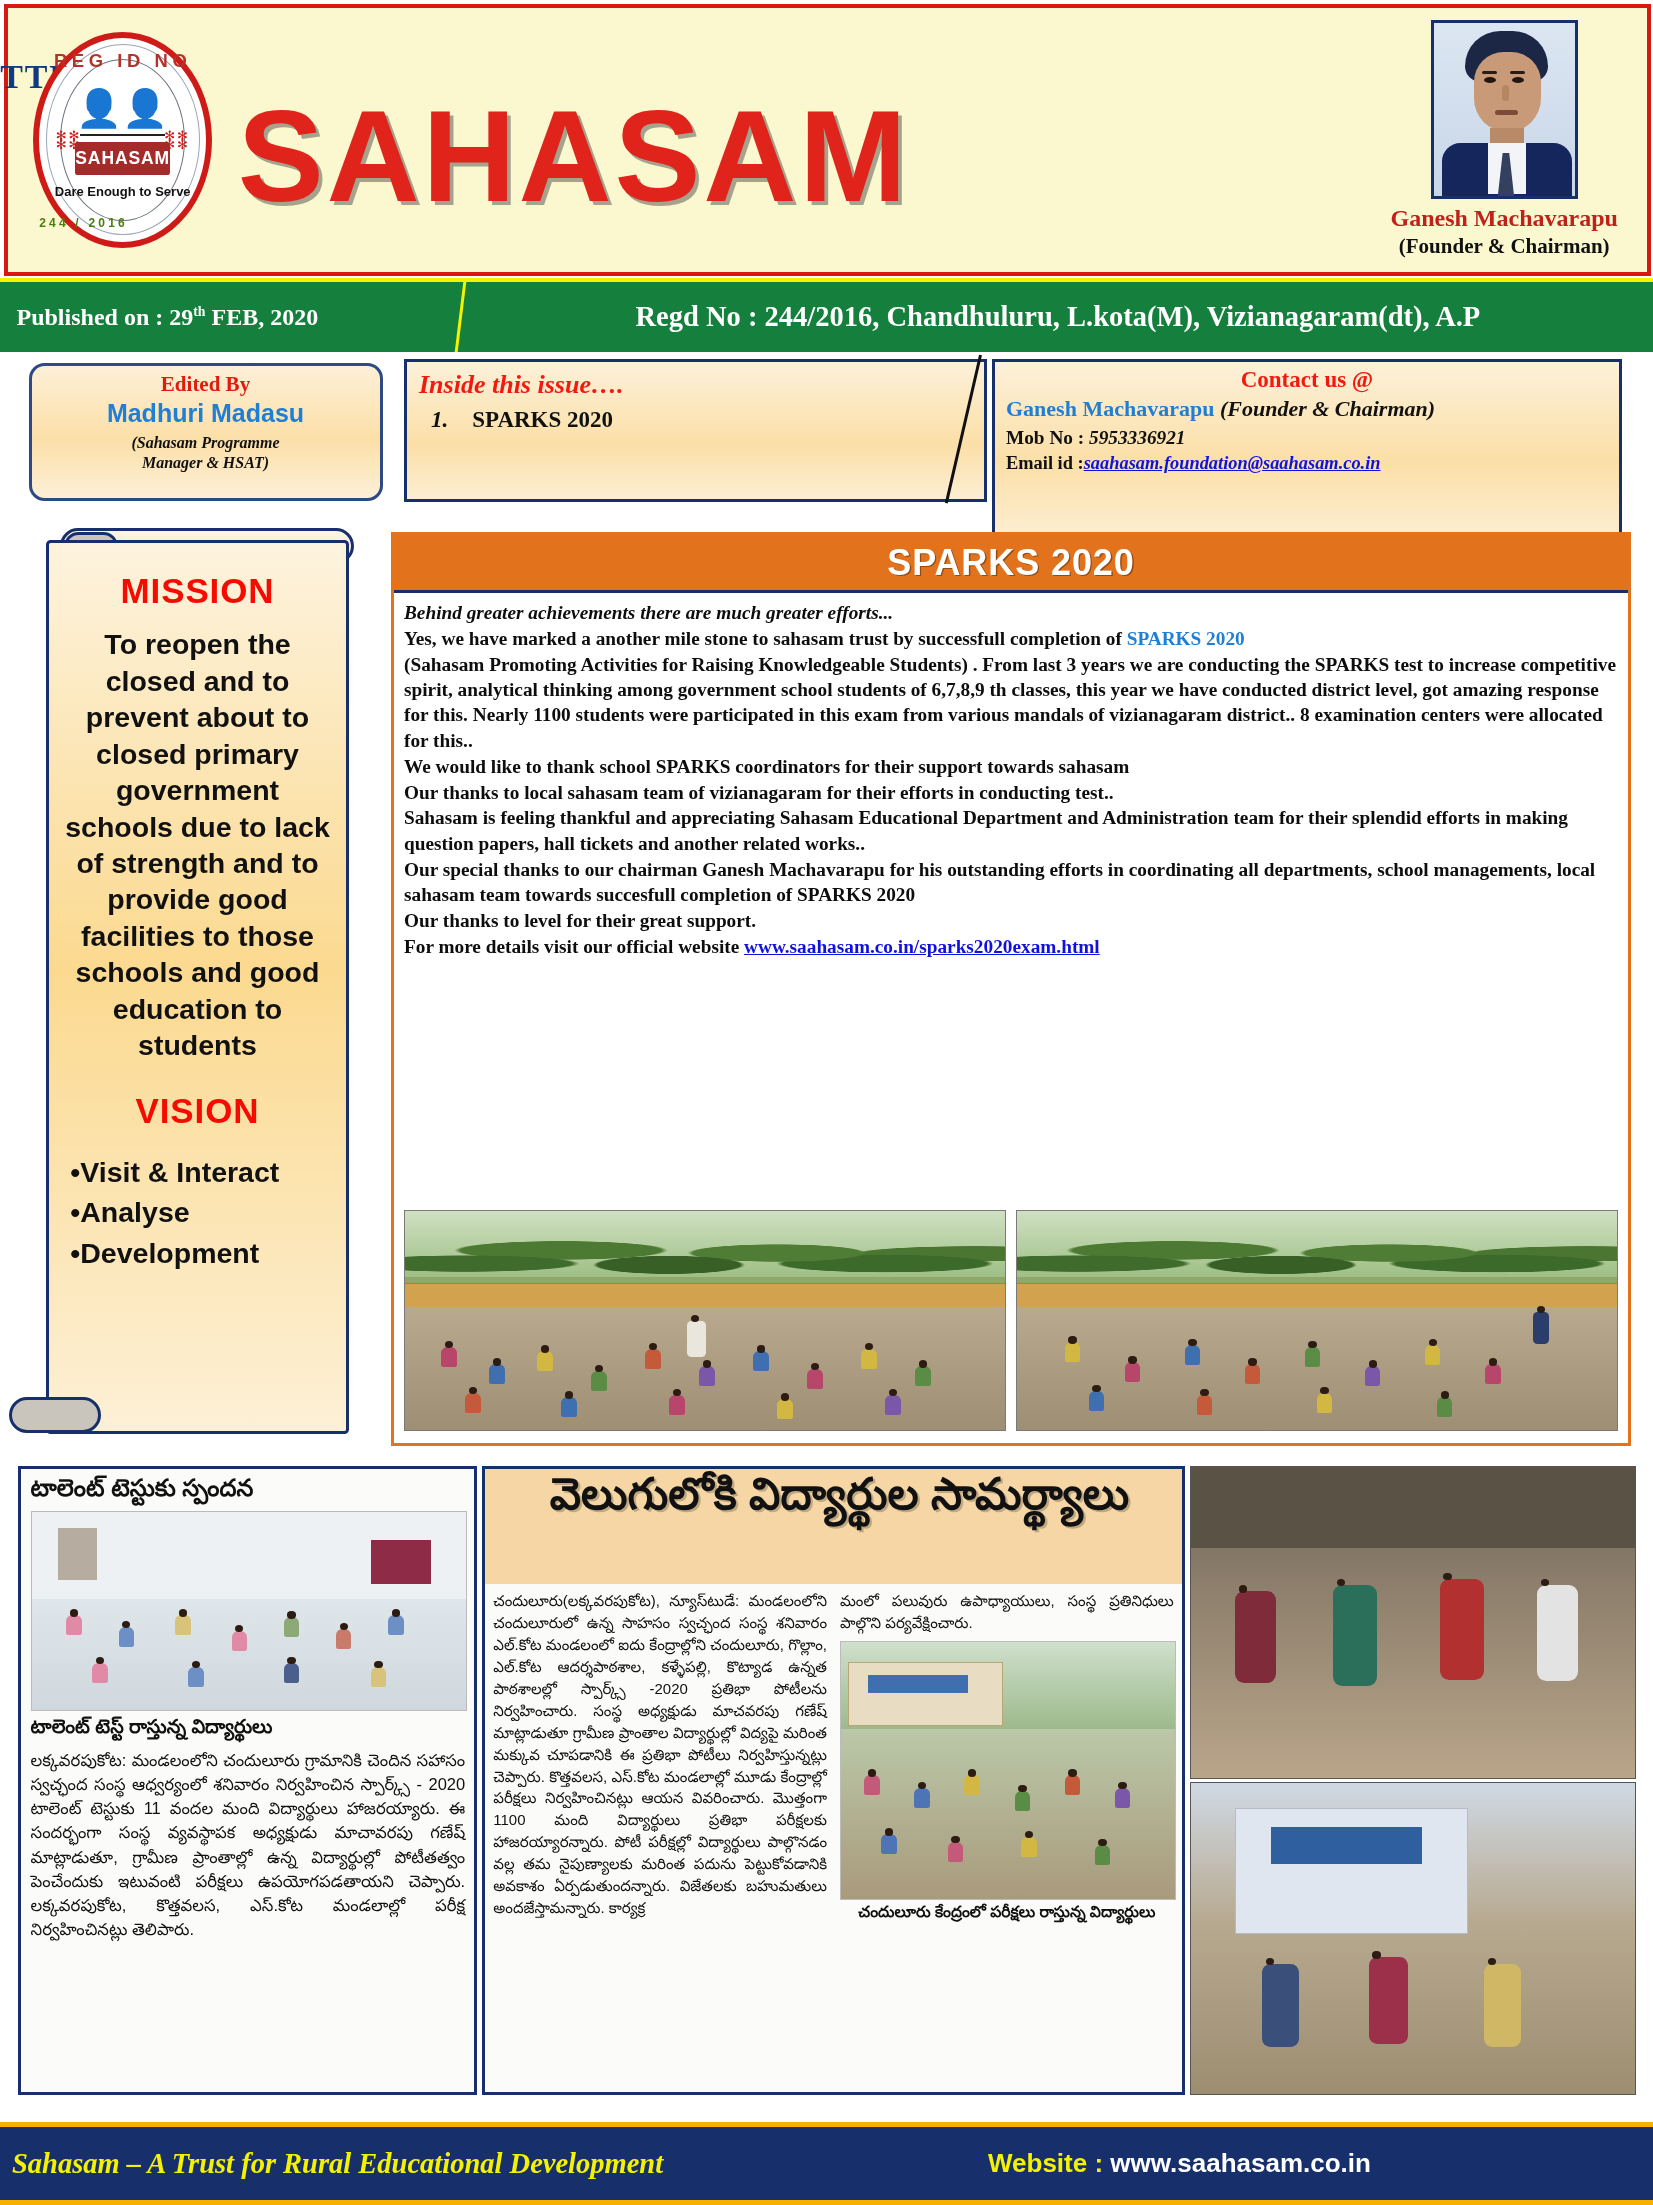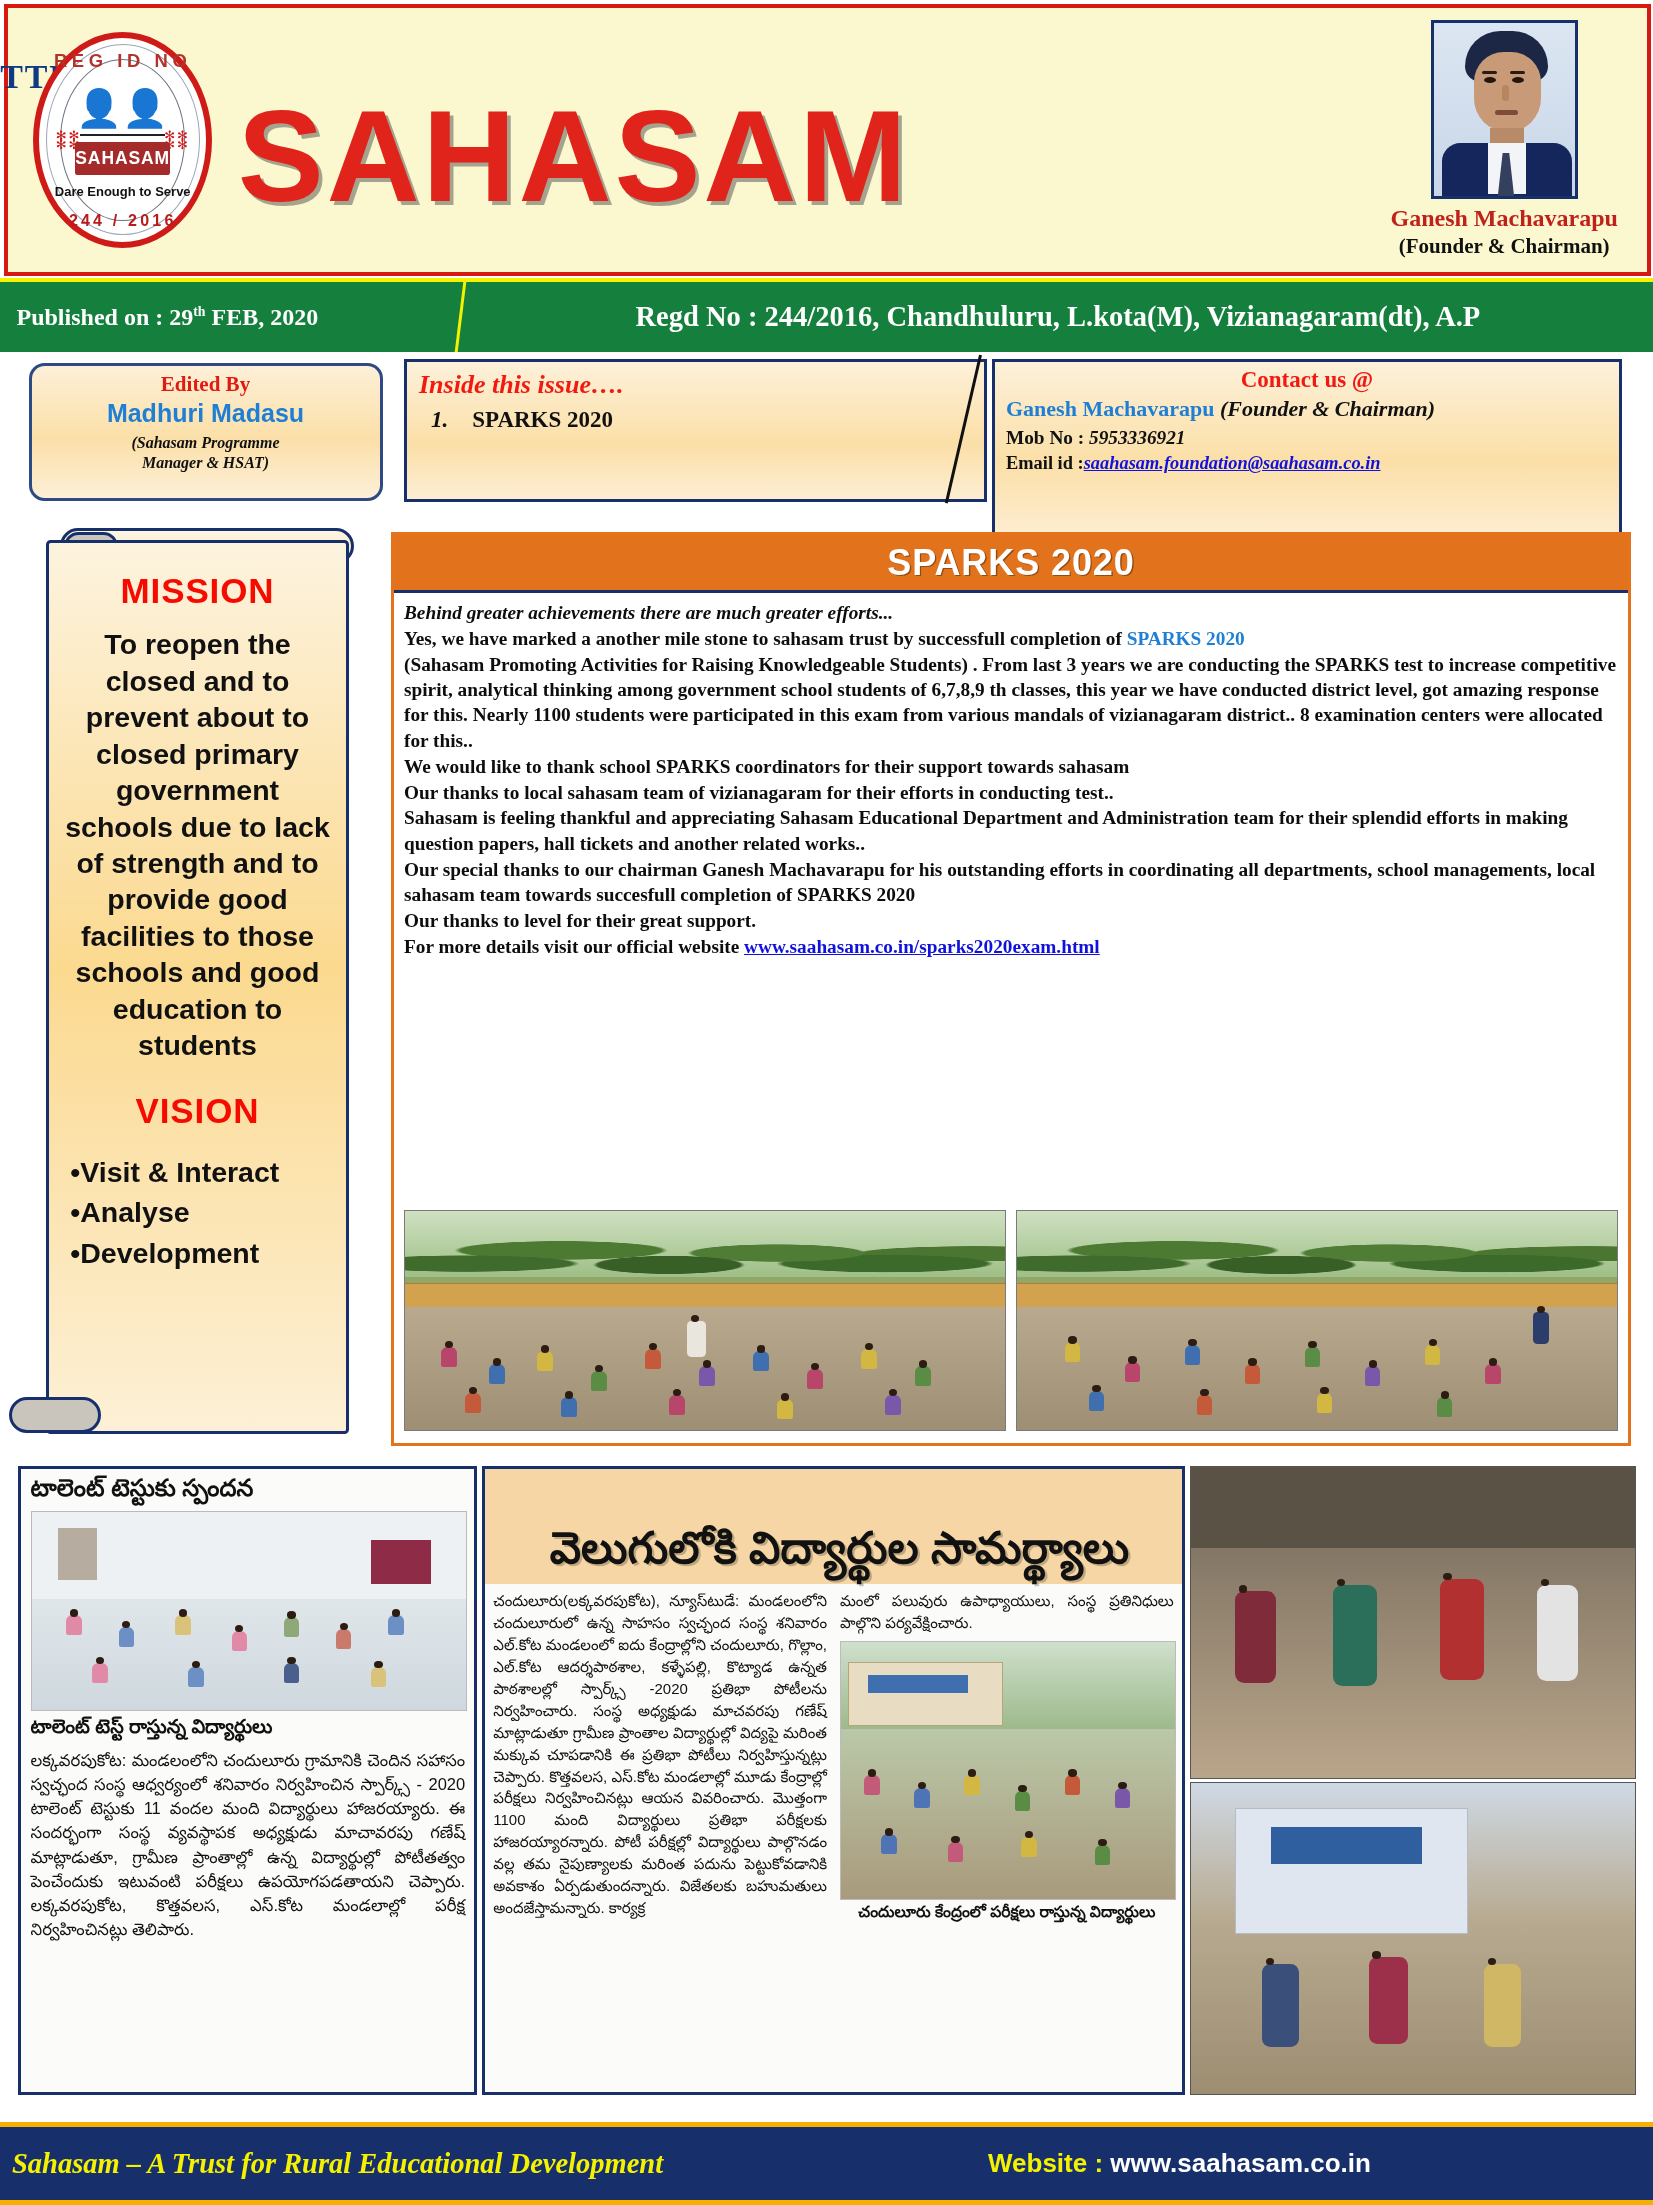--- a/index.html
+++ b/index.html
@@ -40,23 +40,23 @@
   .seal-in2{
     position:absolute;left:21px;top:21px;right:21px;bottom:21px;
     border:1.4px solid #6b7480;border-radius:50%;
   }
   .seal-top-text{
     position:absolute;top:12px;left:0;right:0;text-align:center;
     font-family:"Liberation Sans", sans-serif;
     font-weight:bold;font-size:18.4px;color:#b3332b;letter-spacing:4.6px;
   }
   .seal-bot-text{
-    position:absolute;bottom:12px;left:0;right:0;text-align:center;
+    position:absolute;bottom:12px;left:0;right:0;text-align:left;
     font-family:"Liberation Sans", sans-serif;
-    font-weight:bold;font-size:16px;color:#b91c1c;letter-spacing:3.2px;
+    font-weight:bold;font-size:12px;color:#4d7c0f;letter-spacing:3.2px;
   }
   .seal-stars{
     position:absolute;top:50%;transform:translateY(-50%);
     color:#cf1b17;font-size:13px;line-height:9.2px;letter-spacing:1.8px;
   }
   .seal-stars.l{left:16.5px;} .seal-stars.r{right:16.5px;}
   .seal-figs{
     position:absolute;top:55px;left:0;right:0;text-align:center;
     font-size:37px;line-height:32px;color:#111;
   }
@@ -283,21 +283,21 @@
     font-size:16.5px;line-height:1.46;color:#111;text-align:justify;
   }
 
   .clip-mid{
     position:absolute;left:482px;top:1466px;width:703px;height:629px;
     border:3.2px solid #17306c;background:#fbfbf9;box-sizing:border-box;
     overflow:hidden;
   }
   .mid-head{
     height:115px;background:#f5d6a4;
-    display:flex;align-items:flex-end;justify-content:center;padding-left:12px;
+    display:flex;align-items:flex-start;justify-content:center;padding-left:12px;
   }
   .mid-head span{
     font-family:"Liberation Sans", sans-serif;font-weight:bold;
     font-size:44px;color:#111;text-shadow:2.3px 2.3px 0 rgba(0,0,0,.22);
     white-space:nowrap;
   }
   .mid-cols{display:flex;gap:13px;padding:6.4px 8.3px 0 8.3px;}
   .mid-col{flex:1;}
   .mid-col .tel-p{font-size:15px;line-height:1.46;}
   .mid-photo{

